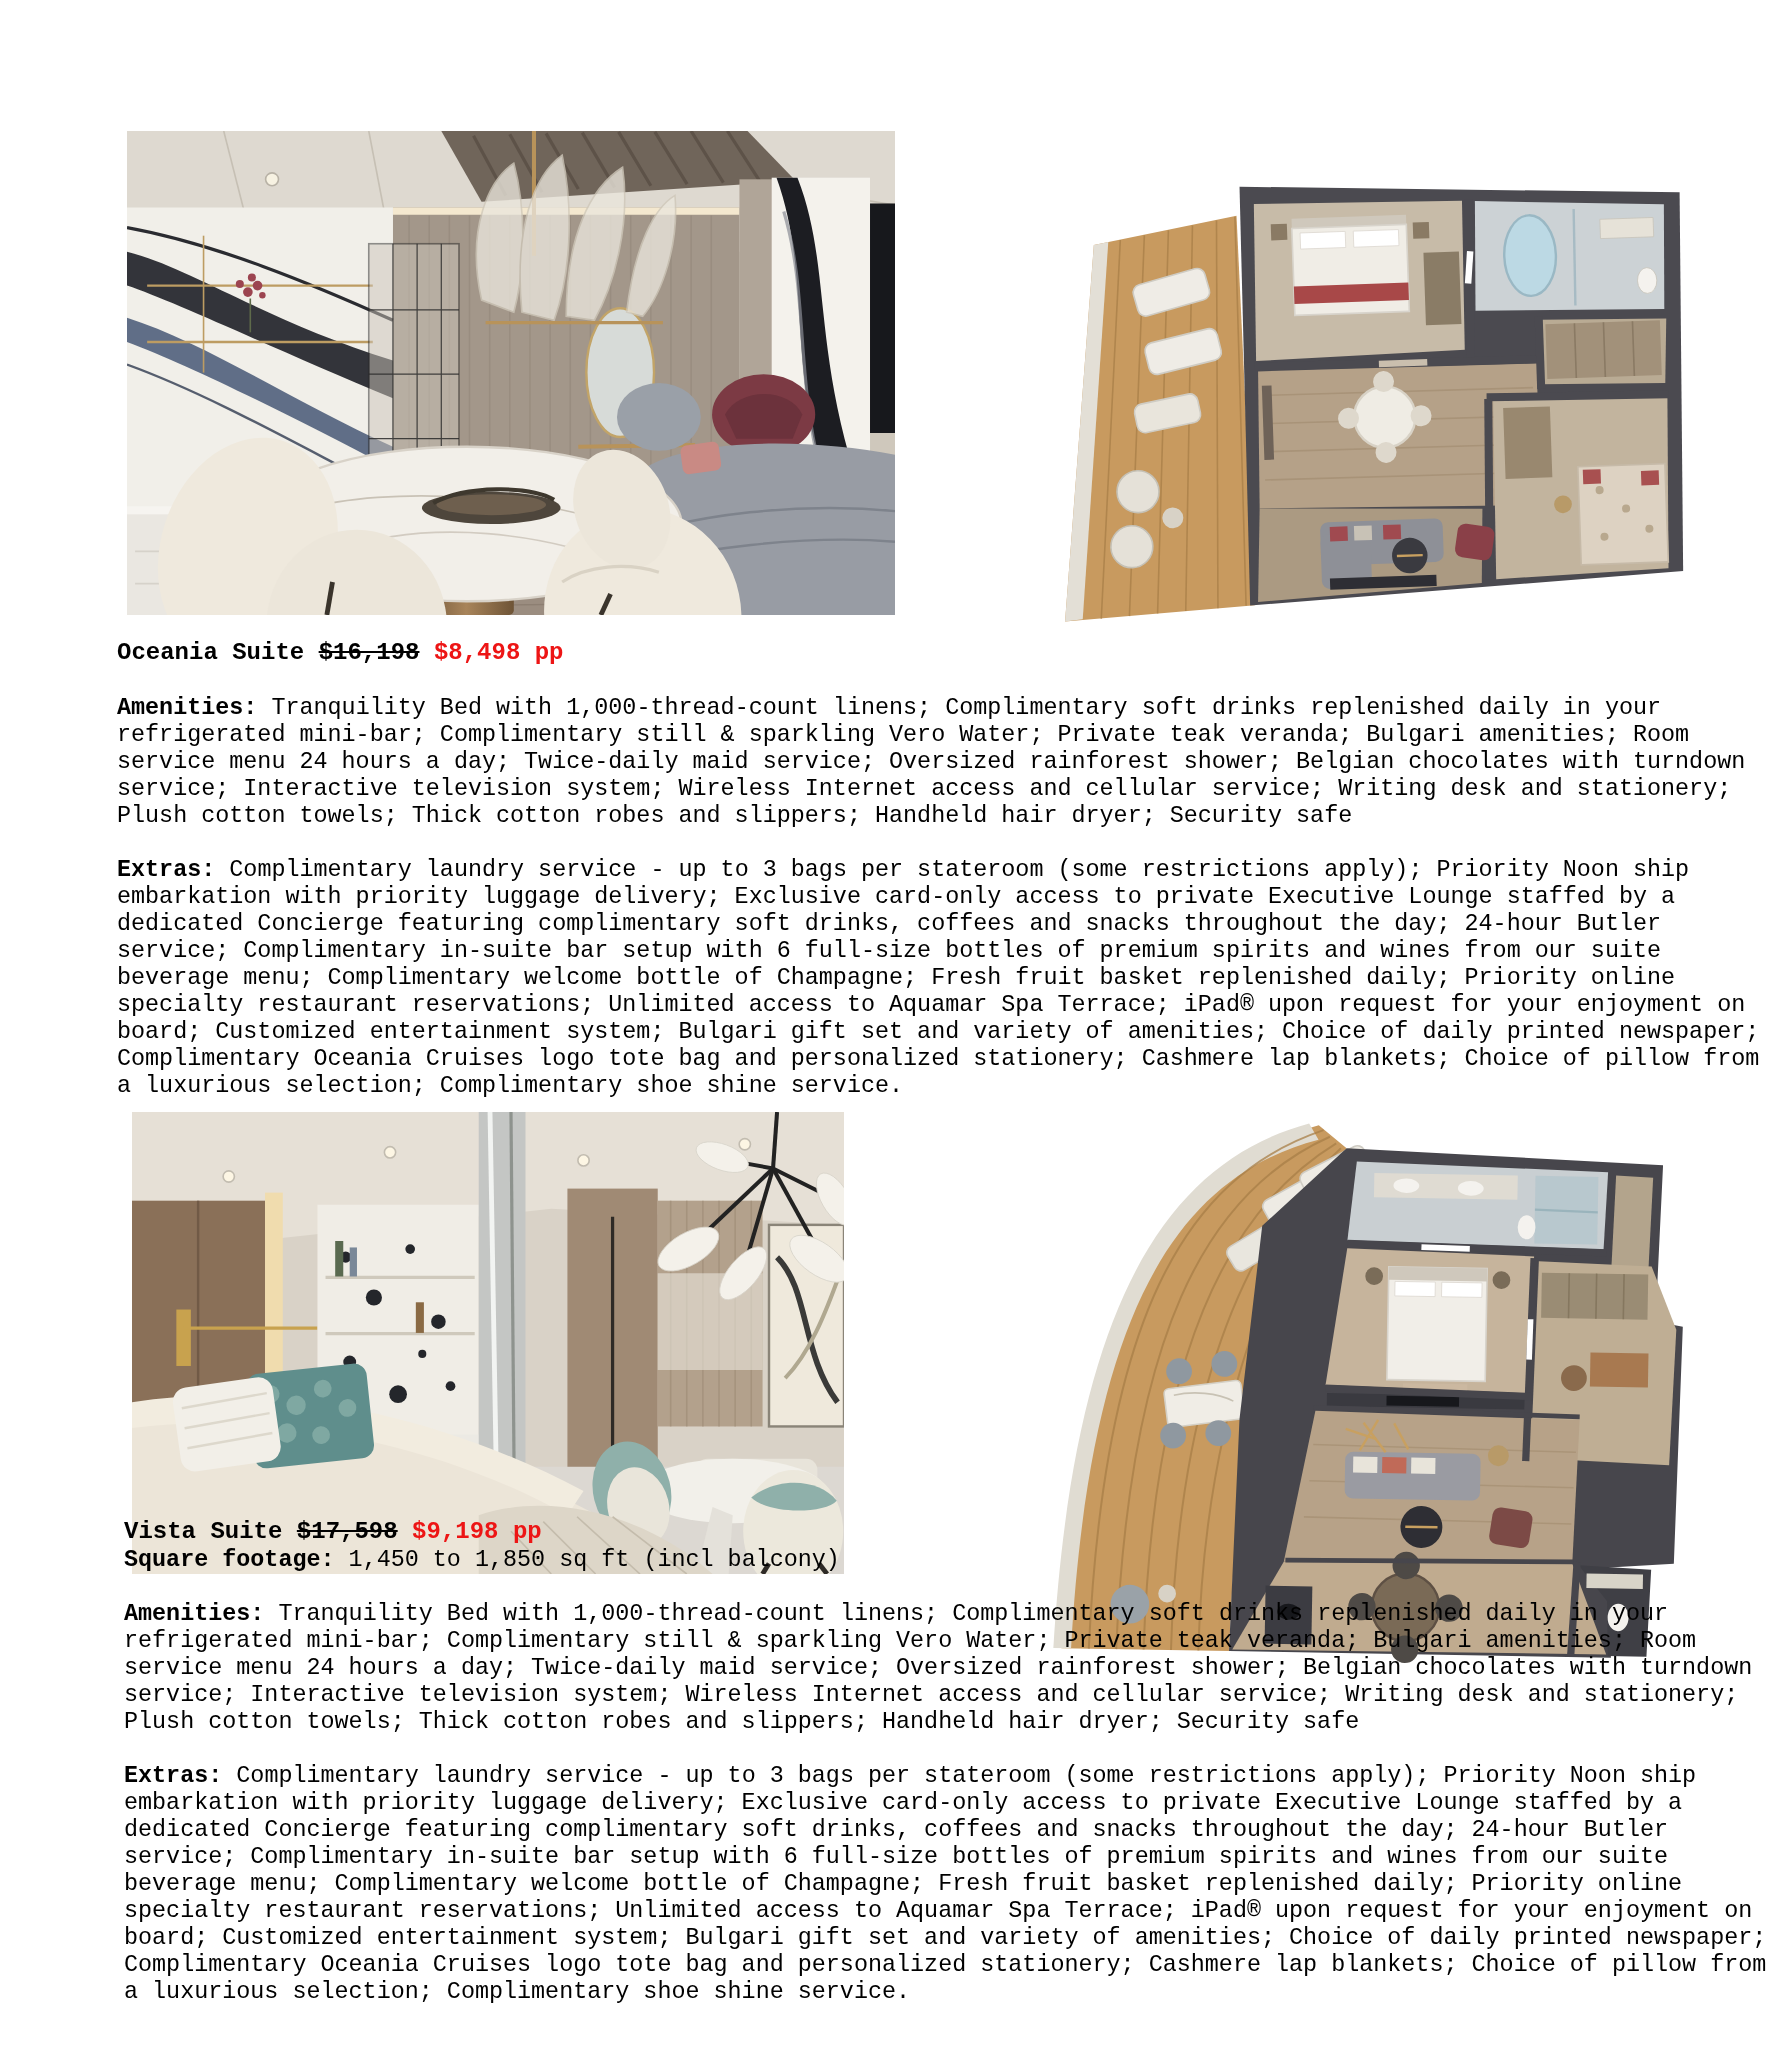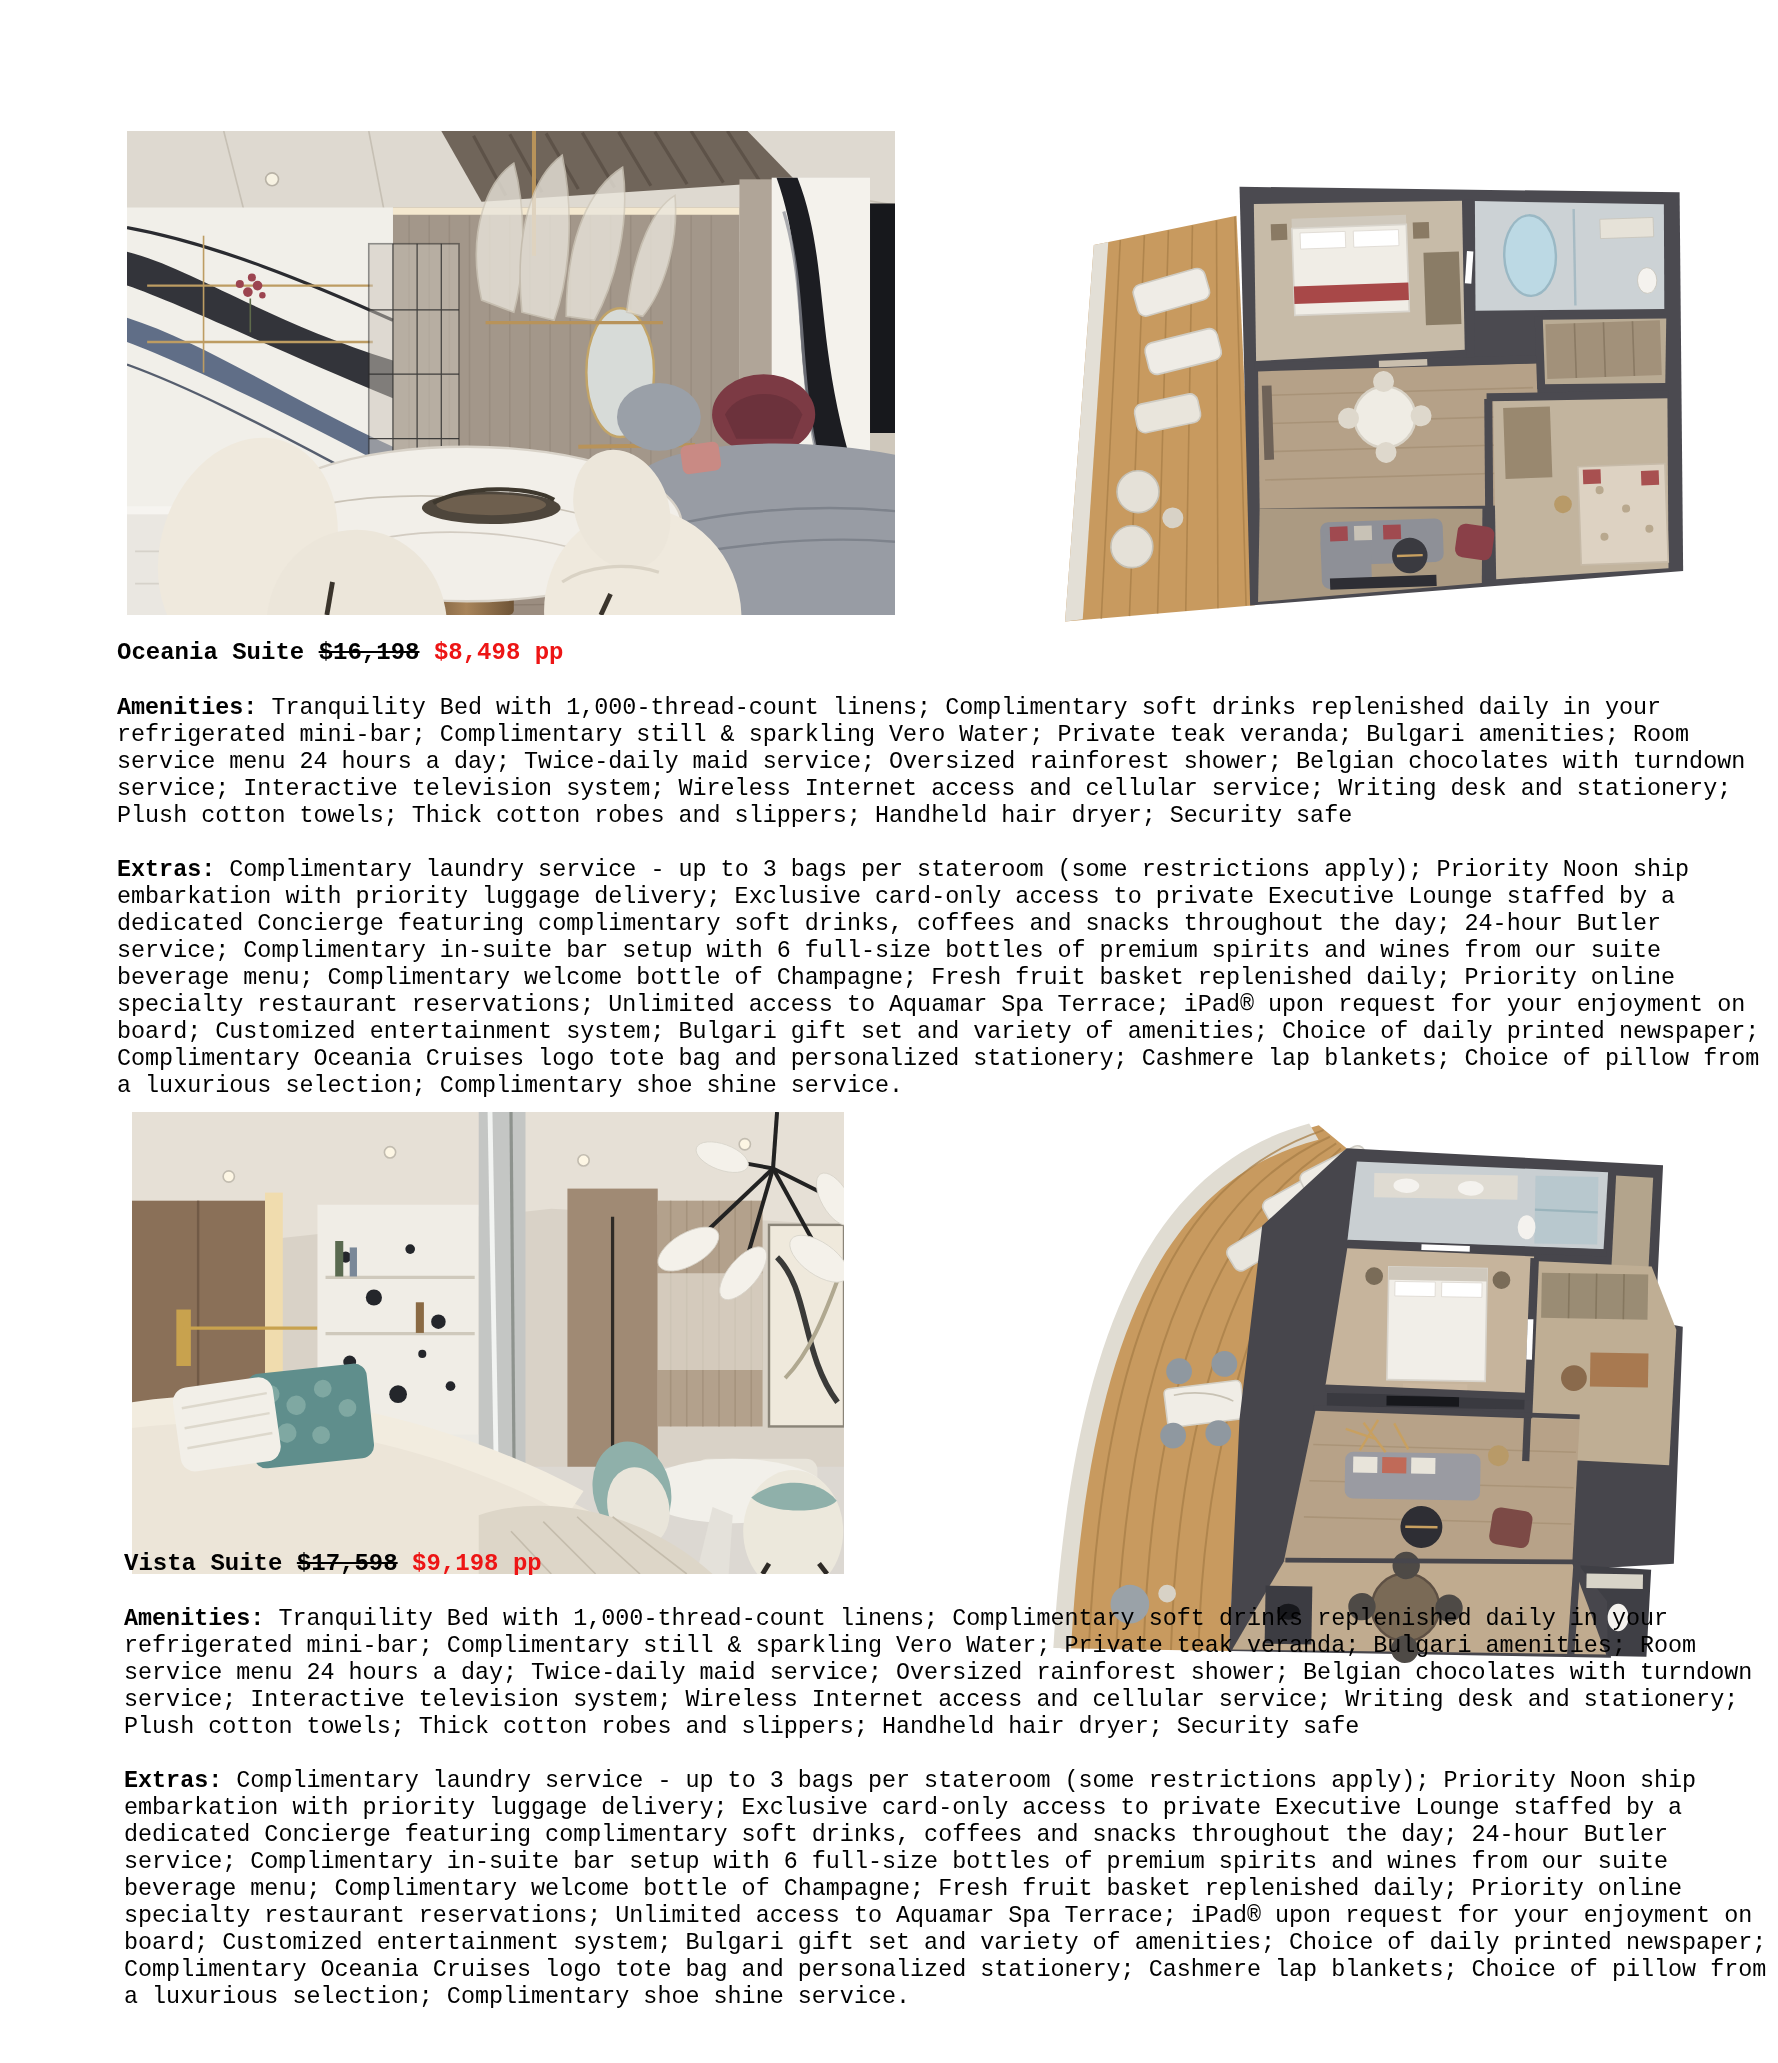--- a/index.html
+++ b/index.html
@@ -472,20 +472,21 @@
         <line x1="444" y1="390" x2="700" y2="396" stroke="#47464c" stroke-width="9"></line>
         <line x1="430" y1="414" x2="760" y2="420" stroke="#47464c" stroke-width="6"></line>
         <line x1="398" y1="604" x2="756" y2="600" stroke="#47464c" stroke-width="6"></line>
         <line x1="760" y1="600" x2="754" y2="716" stroke="#47464c" stroke-width="9"></line>
         <line x1="560" y1="213" x2="620" y2="214" stroke="#ffffff" stroke-width="7"></line>
         <line x1="697" y1="300" x2="696" y2="350" stroke="#ffffff" stroke-width="7"></line>
       </g>
     </svg>
   </div>
 
-  <div class="tb" style="left:81px;top:1548px;width:1648px">
+  <div class="tb" style="left:81px;top:1516px;width:1648px">
     <h2 class="title"><span>Vista Suite</span> <span class="strike">$17,598</span> <span class="red">$9,198 pp</span></h2>
+    <p class="sqline"><b>Square footage:</b> <span>1,450 to 1,850 sq ft (incl balcony)</span></p>
     <p class="para"><b>Amenities:</b> <span>Tranquility Bed with 1,000-thread-count linens; Complimentary soft drinks replenished daily in your refrigerated mini-bar; Complimentary still &amp; sparkling Vero Water; Private teak veranda; Bulgari amenities; Room service menu 24 hours a day; Twice-daily maid service; Oversized rainforest shower; Belgian chocolates with turndown service; Interactive television system; Wireless Internet access and cellular service; Writing desk and stationery; Plush cotton towels; Thick cotton robes and slippers; Handheld hair dryer; Security safe</span></p>
     <p class="para"><b>Extras:</b> <span>Complimentary laundry service - up to 3 bags per stateroom (some restrictions apply); Priority Noon ship embarkation with priority luggage delivery; Exclusive card-only access to private Executive Lounge staffed by a dedicated Concierge featuring complimentary soft drinks, coffees and snacks throughout the day; 24-hour Butler service; Complimentary in-suite bar setup with 6 full-size bottles of premium spirits and wines from our suite beverage menu; Complimentary welcome bottle of Champagne; Fresh fruit basket replenished daily; Priority online specialty restaurant reservations; Unlimited access to Aquamar Spa Terrace; iPad® upon request for your enjoyment on board; Customized entertainment system; Bulgari gift set and variety of amenities; Choice of daily printed newspaper; Complimentary Oceania Cruises logo tote bag and personalized stationery; Cashmere lap blankets; Choice of pillow from a luxurious selection; Complimentary shoe shine service.</span></p>
   </div>
 
 </div>
 
 
 </body></html>

